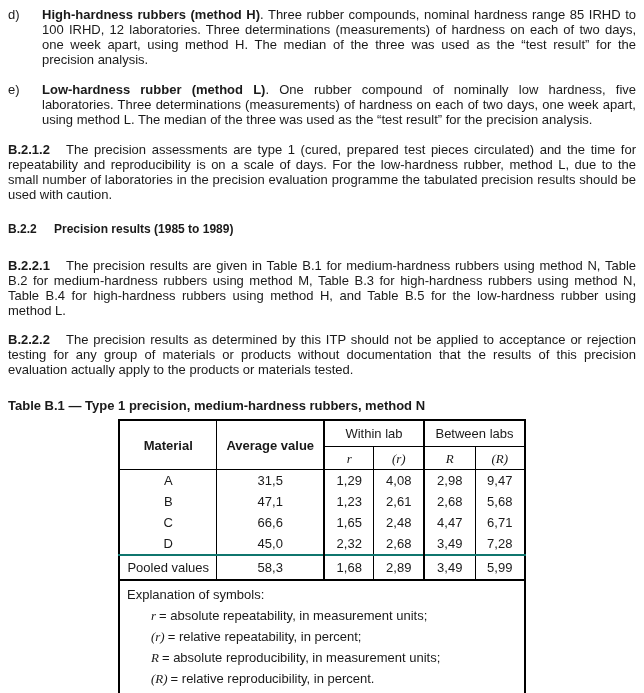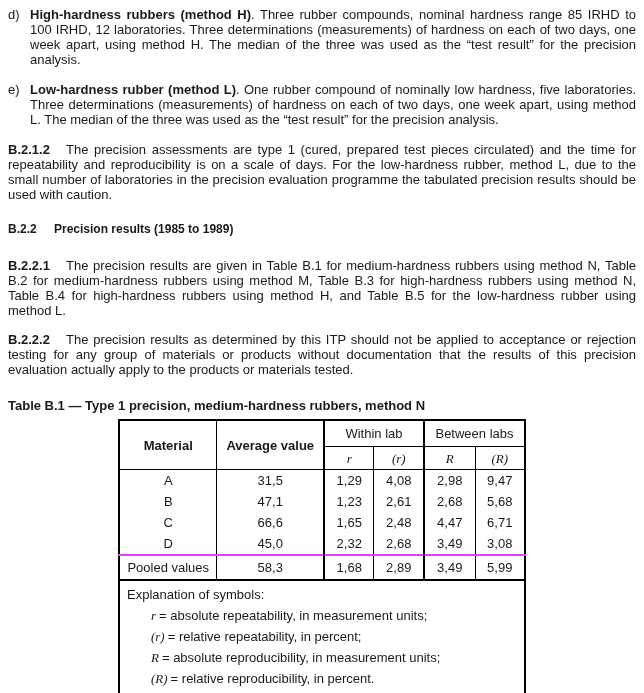--- a/index.html
+++ b/index.html
@@ -11,21 +11,21 @@
     color: #1a1a1a;
     font-family: "Liberation Sans", sans-serif;
     font-size: 13px;
     line-height: 15px;
     overflow: hidden;
   }
 
   
   .list-item { display: flex; margin: 0 0 15px 0; }
   .li-label { flex: 0 0 22px; }
-  .li-text { flex: 1; text-align: justify; }
+  .li-text { flex: 1; text-align: justify; margin-left: 12px; }
   .lead { font-weight: bold; }
 
   
   .clause { text-align: justify; margin: 0 0 16px 0; }
   .clause-label { font-weight: bold; display: inline-block; min-width: 58px; }
   .clause-b212 { margin-bottom: 19px; }
   .clause-b221 { margin-bottom: 14px; }
   .clause-b222 { margin-bottom: 21px; }
 
   
@@ -54,21 +54,21 @@
   .sym-th {
     height: 22px;
     font-weight: normal;
     font-family: "Liberation Serif", serif;
     font-style: italic;
     font-size: 13.5px;
     border-bottom: 2px solid #000;
   }
   .bl2 { border-left: 2px solid #000 !important; }
   tr.data-row td { height: 21px; border-top: 0; border-bottom: 0; }
-  tr.pooled-row td { height: 23px; border-top: 2px solid #d946ef; border-bottom: 2px solid #000; margin-left: 13px; }
+  tr.pooled-row td { height: 23px; border-top: 2px solid #0f766e; border-bottom: 2px solid #000; margin-left: 13px; }
   tr.footer-row td {
     border: 0;
     text-align: left;
     padding: 6px 8px 8px 7px;
     height: auto;
   }
   .expl-item { margin: 6px 0 0 24px; }
   .sym { font-family: "Liberation Serif", serif; font-style: italic; margin-right: 3px; }
 </style>
 </head>
@@ -141,21 +141,21 @@
       <td>2,48</td>
       <td class="bl2">4,47</td>
       <td>6,71</td>
     </tr>
     <tr class="data-row">
       <td>D</td>
       <td>45,0</td>
       <td class="bl2">2,32</td>
       <td>2,68</td>
       <td class="bl2">3,49</td>
-      <td>3,08</td>
+      <td>7,28</td>
     </tr>
     <tr class="pooled-row">
       <td>Pooled values</td>
       <td>58,3</td>
       <td class="bl2">1,68</td>
       <td>2,89</td>
       <td class="bl2">3,49</td>
       <td>5,99</td>
     </tr>
     <tr class="footer-row">

